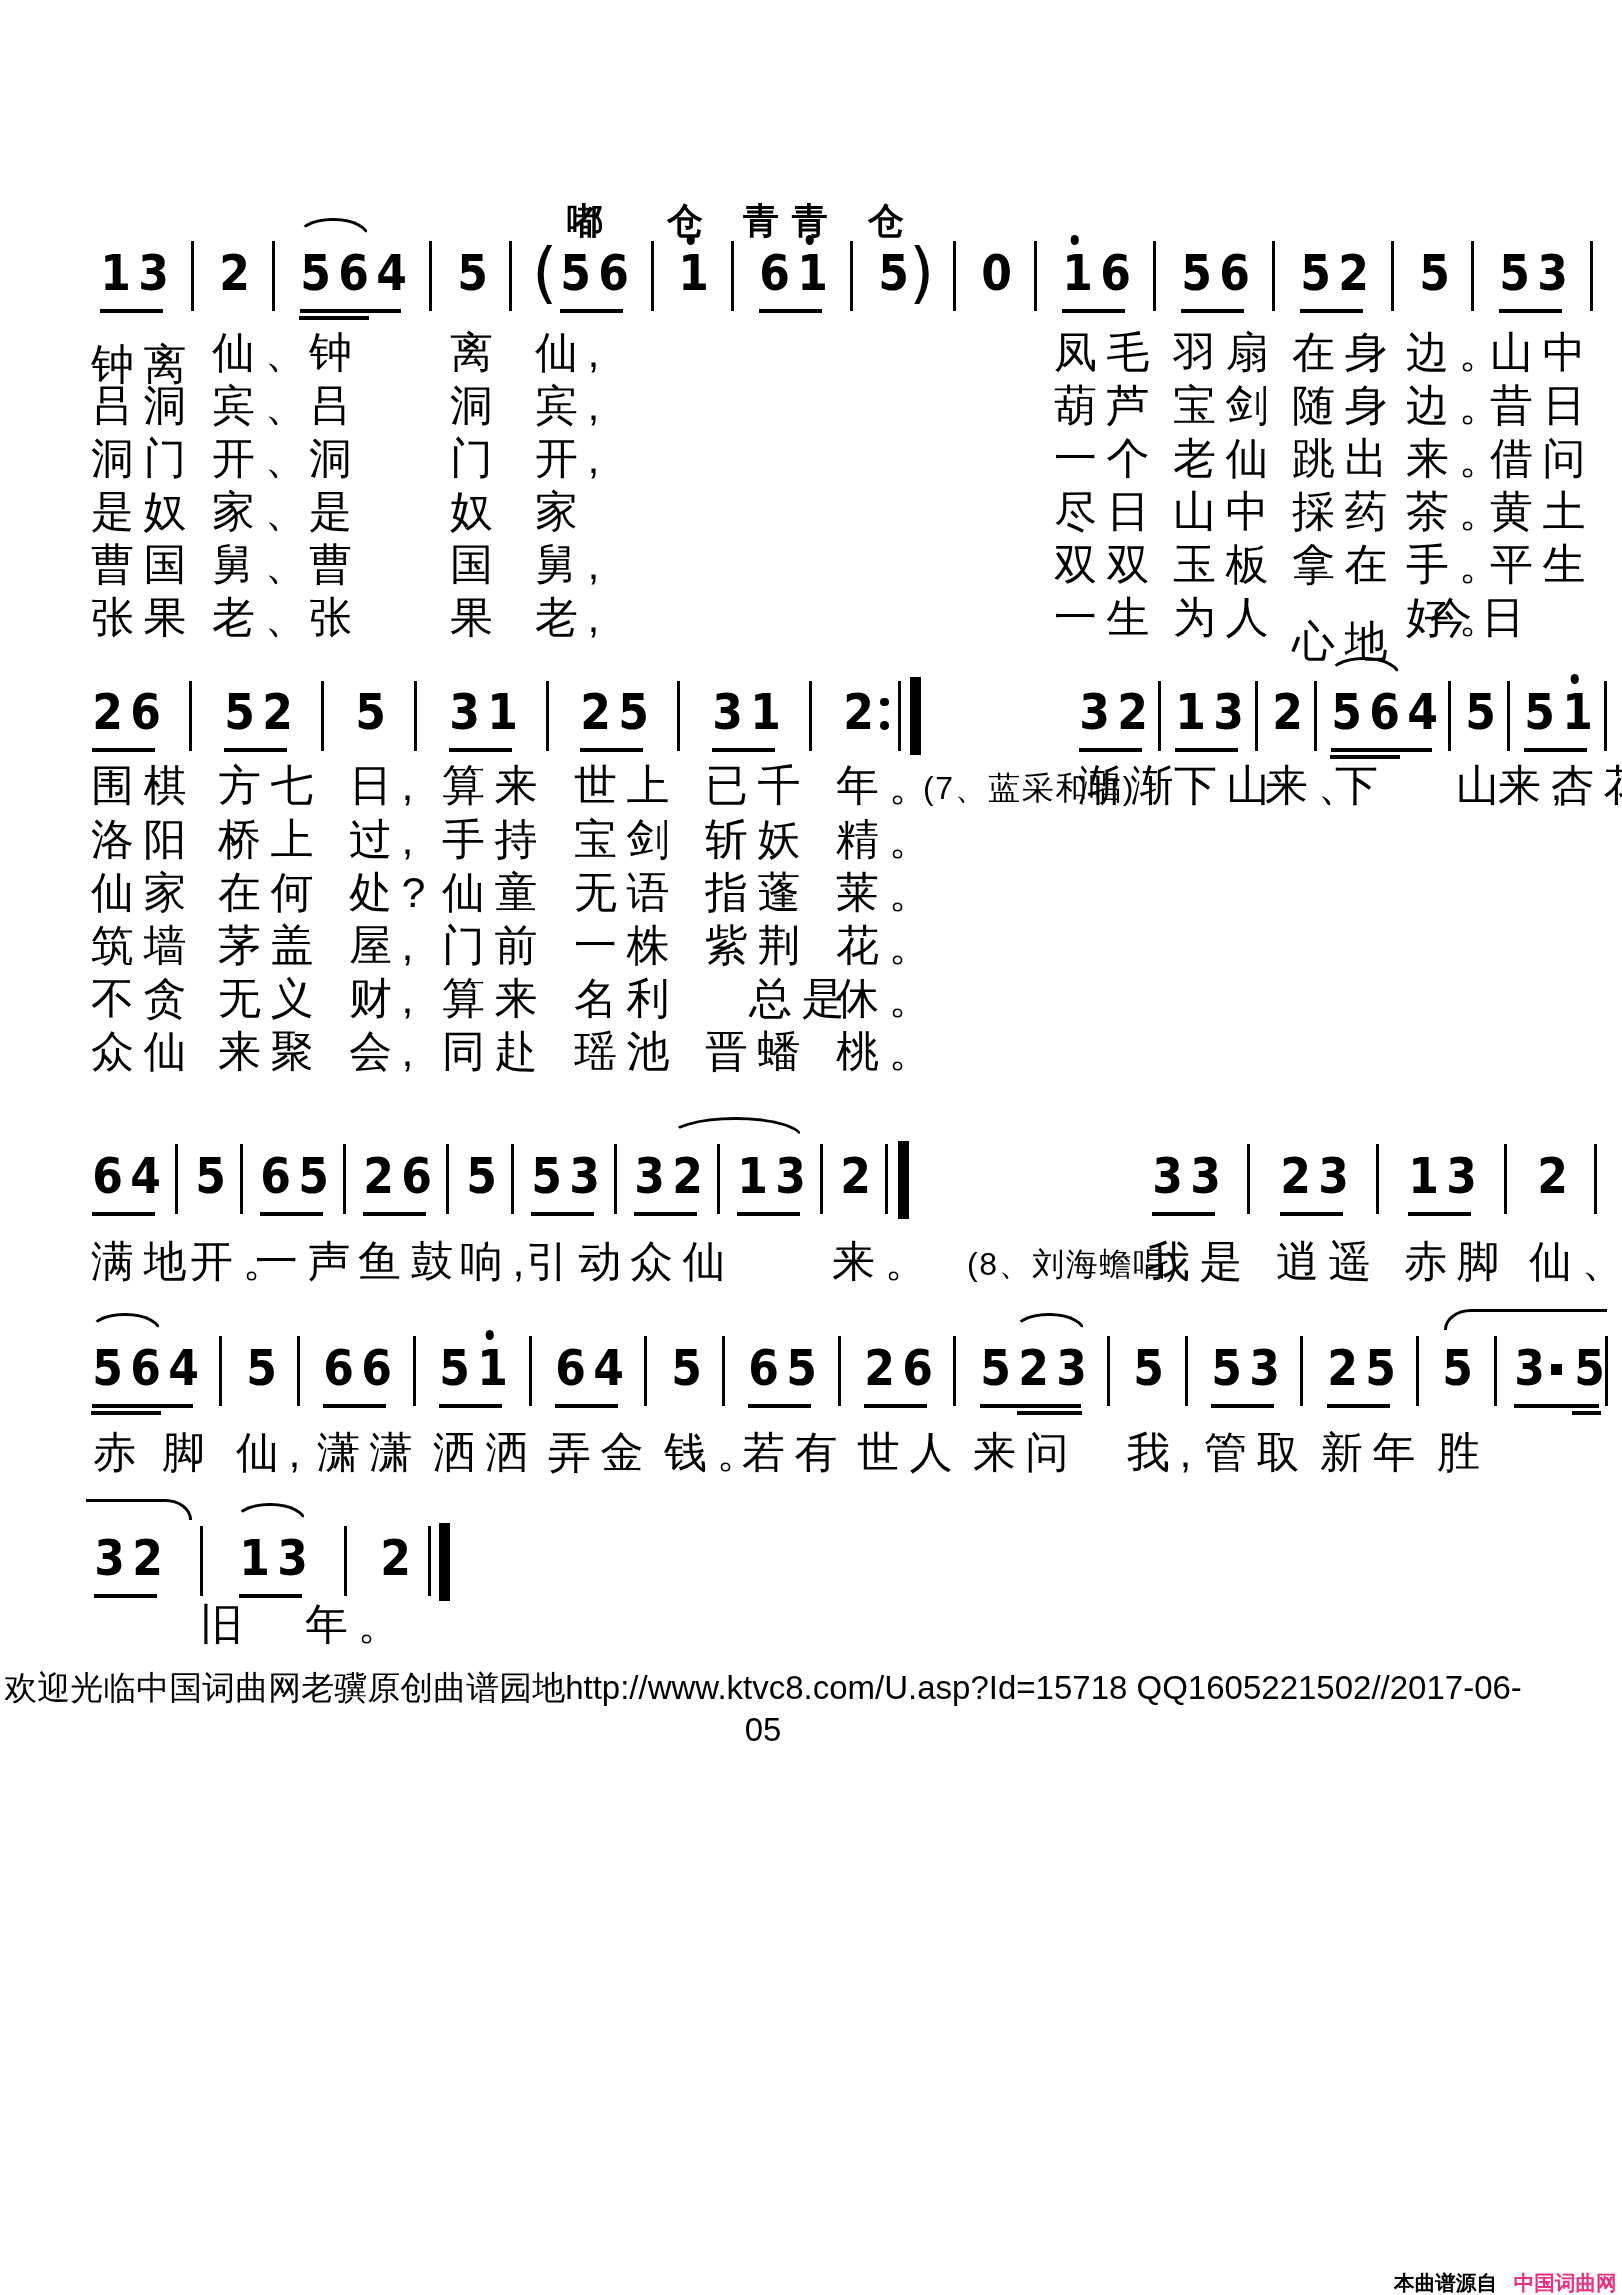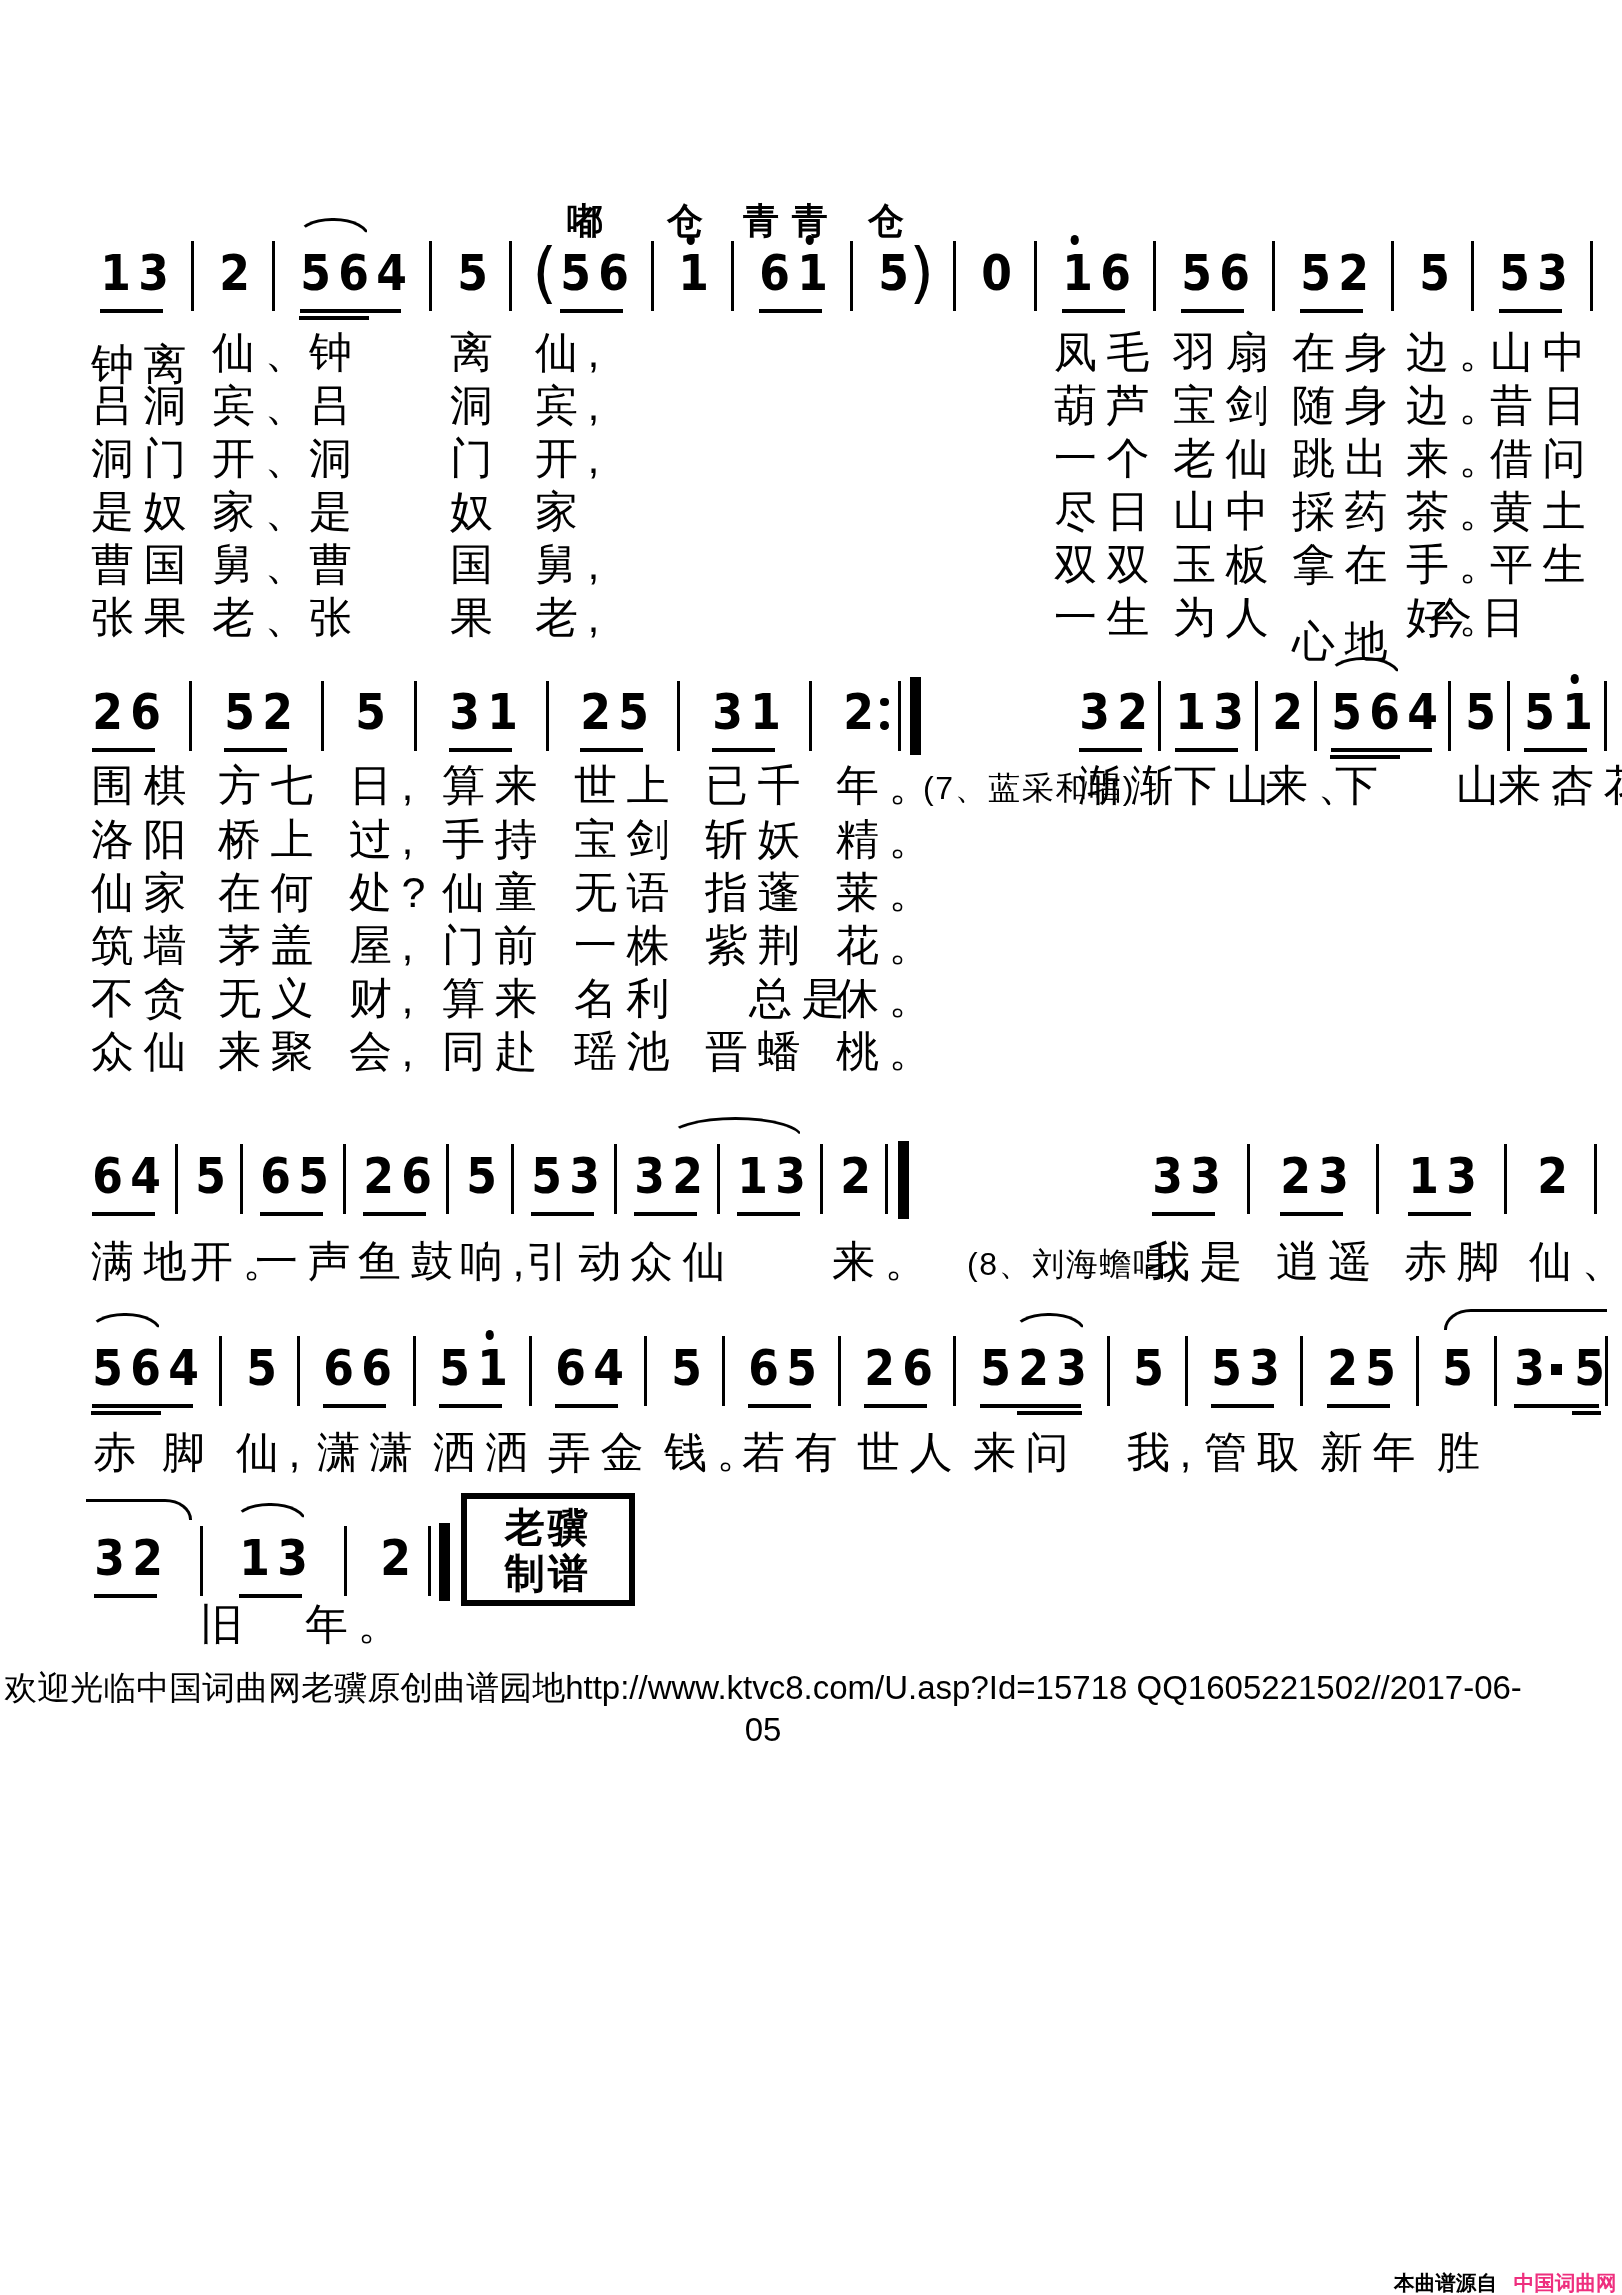--- a/index.html
+++ b/index.html
@@ -41,24 +41,20 @@
   .promo{position:absolute;left:0;top:1666px;width:1526px;text-align:center;font-size:33px;}
   .pagenum{position:absolute;left:0;top:2217px;width:1623px;text-align:center;
            font-size:33px;letter-spacing:2.4px;}
   .source{position:absolute;right:6.3px;top:2269px;font-size:20.6px;font-weight:700;white-space:nowrap;}
   .source span{margin-left:11px;}
 </style>
 </head>
 <body>
 
 <div class="page" id="score">
-  <div class="stamp">
-    <div>老骥</div>
-    <div>制谱</div>
-  </div>
   <div class="promo">欢迎光临中国词曲网老骥原创曲谱园地http://www.ktvc8.com/U.asp?Id=15718  QQ1605221502//2017-06-05</div>
   <div class="source">
     <span>本曲谱源自</span>
     <span style="color: rgb(238, 47, 126);">中国词曲网</span>
   </div>
 <div class="perc" style="left: 567px; top: 197px;">嘟</div>
     <div class="perc" style="left: 667px; top: 197px;">仓</div>
     <div class="perc" style="left: 743px; top: 197px;">青青</div>
     <div class="perc" style="left: 868px; top: 197px;">仓</div>
     <div class="grp" style="left: 99px; top: 246px; width: 65px;">

